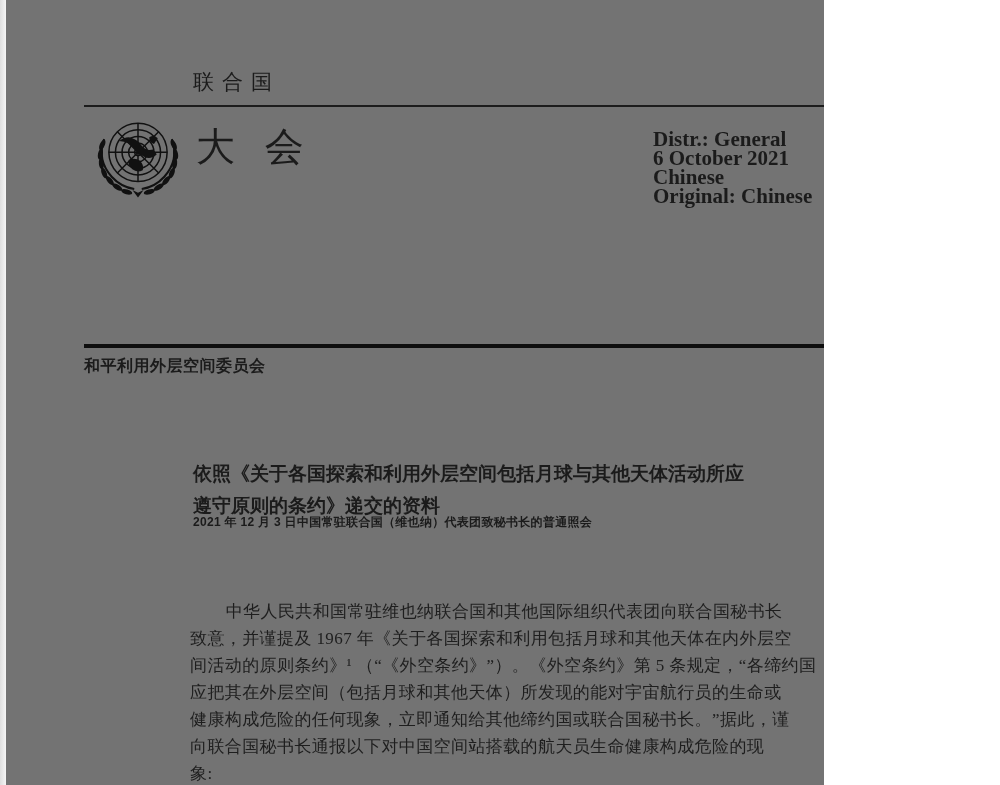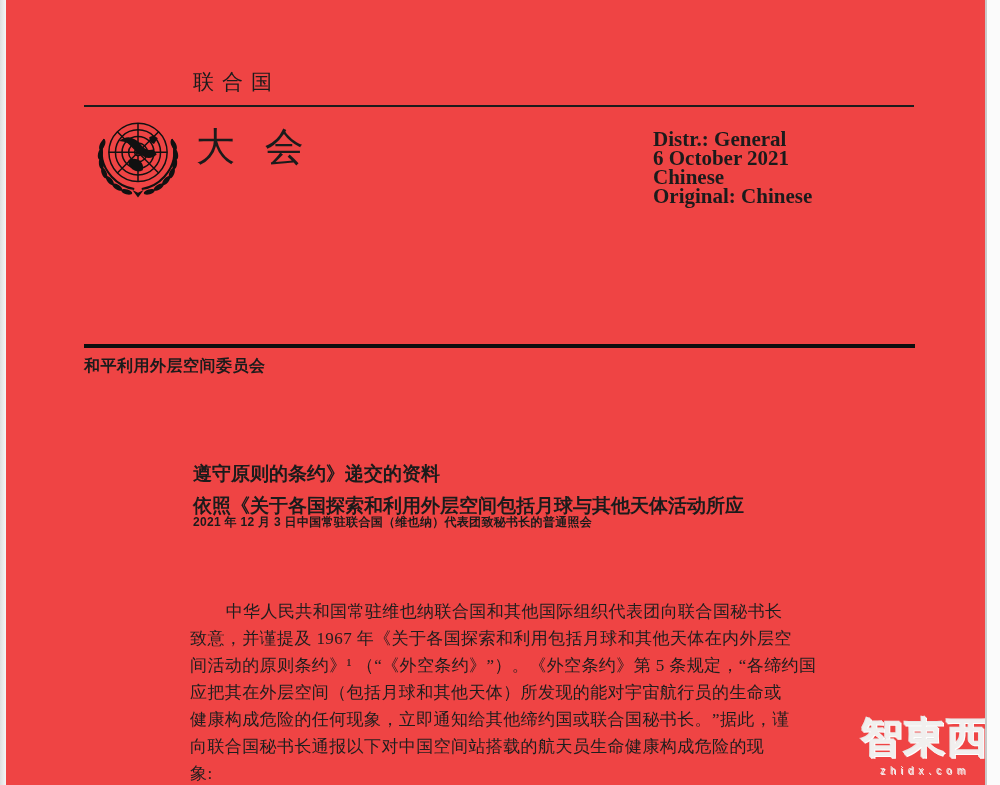--- a/index.html
+++ b/index.html
@@ -1,17 +1,17 @@
 <!DOCTYPE html>
 <html><head>
 <meta charset="utf-8">
 <style>
   html,body{margin:0;padding:0;background:#ffffff;}
   #page{
-    position:relative;width:1000px;height:785px;background:#ef4444;
+    position:relative;width:824px;height:785px;background:#737373;
     overflow:hidden;color:#1b1b1b;
     font-family:"Liberation Serif","DejaVu Serif",serif;
   }
   
   .edge-left{position:absolute;left:0;top:0;width:6px;height:785px;
     background:linear-gradient(to right,#dedede,#f5f5f5);}
   .edge-right{position:absolute;left:985px;top:0;width:2px;height:785px;background:#c9c9c9;}
   .edge-right-pane{position:absolute;left:987px;top:0;width:13px;height:785px;background:#fbfbfb;}
 
   
@@ -110,22 +110,22 @@
     <div>Distr.: General</div>
     <div>6 October 2021</div>
     <div>Chinese</div>
     <div>Original: Chinese</div>
   </div>
 
   <div class="rule-thick"></div>
   <div class="committee">和平利用外层空间委员会</div>
 
   <div class="doc-title">
+    <div>依照《关于各国探索和利用外层空间包括月球与其他天体活动所应</div>
     <div>遵守原则的条约》递交的资料</div>
-    <div>依照《关于各国探索和利用外层空间包括月球与其他天体活动所应</div>
   </div>
 
   <div class="doc-subtitle">2021 年 12 月 3 日中国常驻联合国（维也纳）代表团致秘书长的普通照会</div>
 
   <div class="body-block">
     <div class="body-line indent">中华人民共和国常驻维也纳联合国和其他国际组织代表团向联合国秘书长</div>
     <div class="body-line">致意，并谨提及 1967 年《关于各国探索和利用包括月球和其他天体在内外层空</div>
     <div class="body-line">间活动的原则条约》¹ （“《外空条约》”）。《外空条约》第 5 条规定，“各缔约国</div>
     <div class="body-line">应把其在外层空间（包括月球和其他天体）所发现的能对宇宙航行员的生命或</div>
     <div class="body-line">健康构成危险的任何现象，立即通知给其他缔约国或联合国秘书长。”据此，谨</div>

